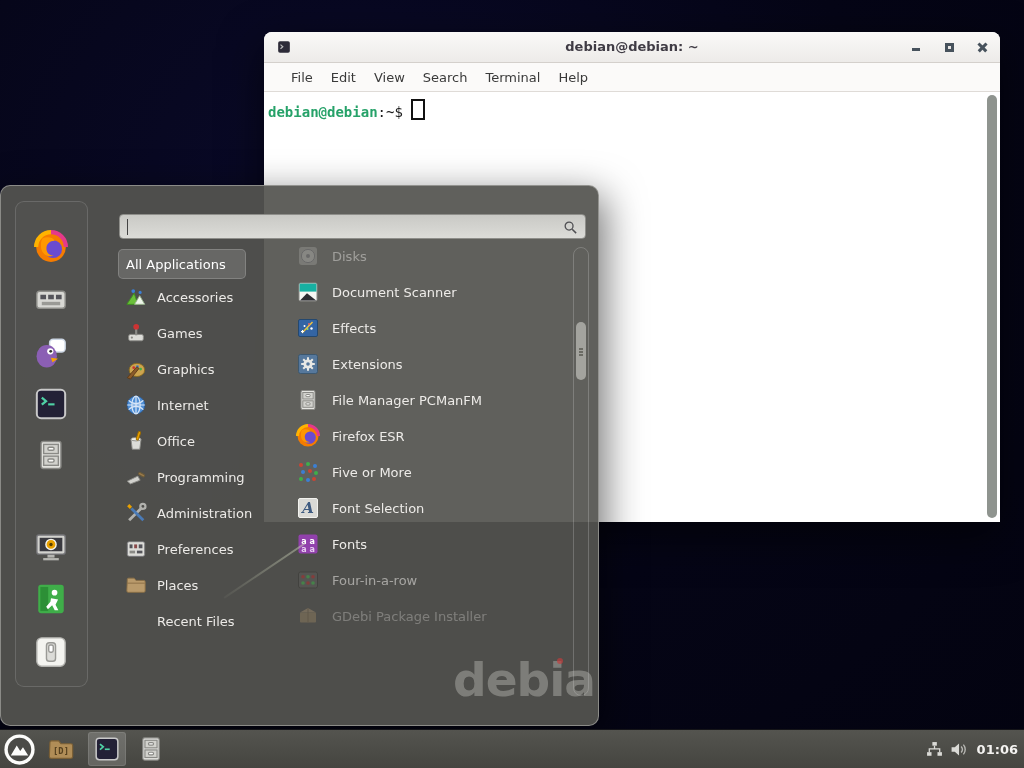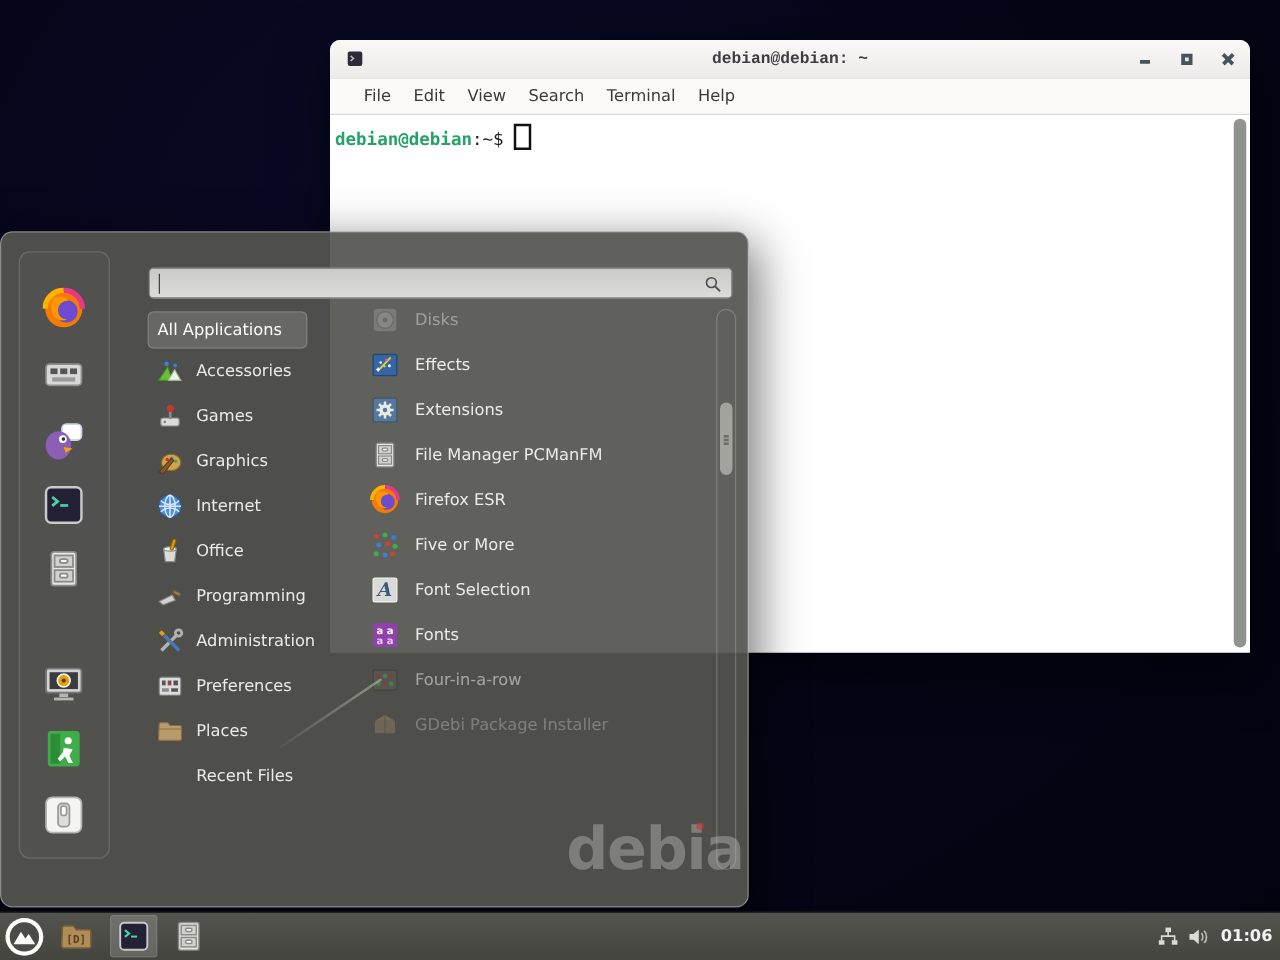--- a/index.html
+++ b/index.html
@@ -4,21 +4,21 @@
 <style>
   html,body{margin:0;padding:0;}
   body{width:1024px;height:768px;overflow:hidden;font-family:"DejaVu Sans",sans-serif;-webkit-font-smoothing:antialiased;}
   #desktop{position:relative;width:1024px;height:768px;background:radial-gradient(ellipse at 35% 25%,#0a0a2a 0%,#050516 55%,#030310 100%);overflow:hidden;}
   .icon{display:inline-block;line-height:0;}
   .icon svg{width:100%;height:100%;}
 
   
   #terminal-window{position:absolute;left:264px;top:32px;width:736px;height:490px;border-radius:8px 8px 0 0;box-shadow:0 14px 44px rgba(0,0,0,.6);background:#fff;}
   #titlebar{position:relative;height:30px;background:linear-gradient(#faf9f8,#edebe9);border-bottom:1px solid #d4d0cc;border-radius:8px 8px 0 0;}
-  #window-title{position:absolute;left:0;right:0;top:0;height:30px;line-height:30px;text-align:center;font-size:13px;font-weight:bold;color:#3f3b44;font-family:Liberation Mono, monospace;}
+  #window-title{position:absolute;left:0;right:0;top:0;height:30px;line-height:30px;text-align:center;font-size:13px;font-weight:bold;color:#3f3b44;}
   #titlebar-icon{position:absolute;left:13px;top:8px;width:14px;height:14px;}
   #window-controls{position:absolute;right:10px;top:7px;display:flex;gap:17px;}
   .win-btn{position:relative;width:16px;height:16px;}
   .btn-min::after{content:"";position:absolute;left:4px;top:9px;width:8px;height:2.5px;background:#47525c;}
   .btn-max::after{content:"";position:absolute;left:3.5px;top:3.5px;width:9px;height:9px;background:#47525c;}
   .btn-max::before{content:"";position:absolute;left:6.5px;top:6.5px;width:3px;height:3px;background:#e8e6e4;z-index:1;}
   .btn-close::before,.btn-close::after{content:"";position:absolute;left:2.5px;top:7px;width:11px;height:2.6px;background:#47525c;}
   .btn-close::before{transform:rotate(45deg);}
   .btn-close::after{transform:rotate(-45deg);}
   #menubar{height:28px;background:#fbfaf9;border-bottom:1px solid #dfdbd7;display:flex;align-items:center;padding-left:18px;font-size:13px;color:#3a3a3a;}
@@ -253,20 +253,28 @@
         </div>
       </div>
     <div id="apps">
         <div class="app-item" style="opacity: 0.45;">
           <span class="icon app-icon" style="width: 24px; height: 24px;"><svg viewBox="0 0 24 24">
               <rect x="3" y="3" width="18" height="18" rx="3" fill="#9a9a96"></rect>
               <circle cx="12" cy="12" r="6.6" fill="#b8b8b4" stroke="#76767a"></circle>
               <circle cx="12" cy="12" r="2" fill="#76767a"></circle>
             </svg></span>
           <span>Disks</span>
+        </div>
+        <div class="app-item" style="opacity: 1;">
+          <span class="icon app-icon" style="width: 24px; height: 24px;"><svg viewBox="0 0 24 24">
+              <rect x="3" y="3" width="18" height="18" rx="1.5" fill="#f6f6f3" stroke="#8a8a86"></rect>
+              <rect x="3.6" y="3.6" width="16.8" height="8" fill="#17b0a2"></rect>
+              <path d="M4 20.4 L11 13.2 l9.2 7.2z" fill="#2c2c32"></path>
+            </svg></span>
+          <span>Document Scanner</span>
         </div>
         <div class="app-item" style="opacity: 1;">
           <span class="icon app-icon" style="width: 24px; height: 24px;"><svg viewBox="0 0 24 24">
               <rect x="2.5" y="3.5" width="19" height="17" rx="1.5" fill="#3465a4" stroke="#24486f"></rect>
               <path d="M6 17 L16.5 6" stroke="#f0c040" stroke-width="1.5" fill="none"></path>
               <circle cx="8.5" cy="10" r="1" fill="#fff"></circle>
               <circle cx="13" cy="8" r="1" fill="#e06666"></circle>
               <circle cx="11.5" cy="13" r="1" fill="#99e066"></circle>
               <circle cx="15.5" cy="12.5" r="1.2" fill="#fff"></circle>
               <path d="M5 15.5 h3 M6.5 14 v3" stroke="#fff" stroke-width="1"></path>

